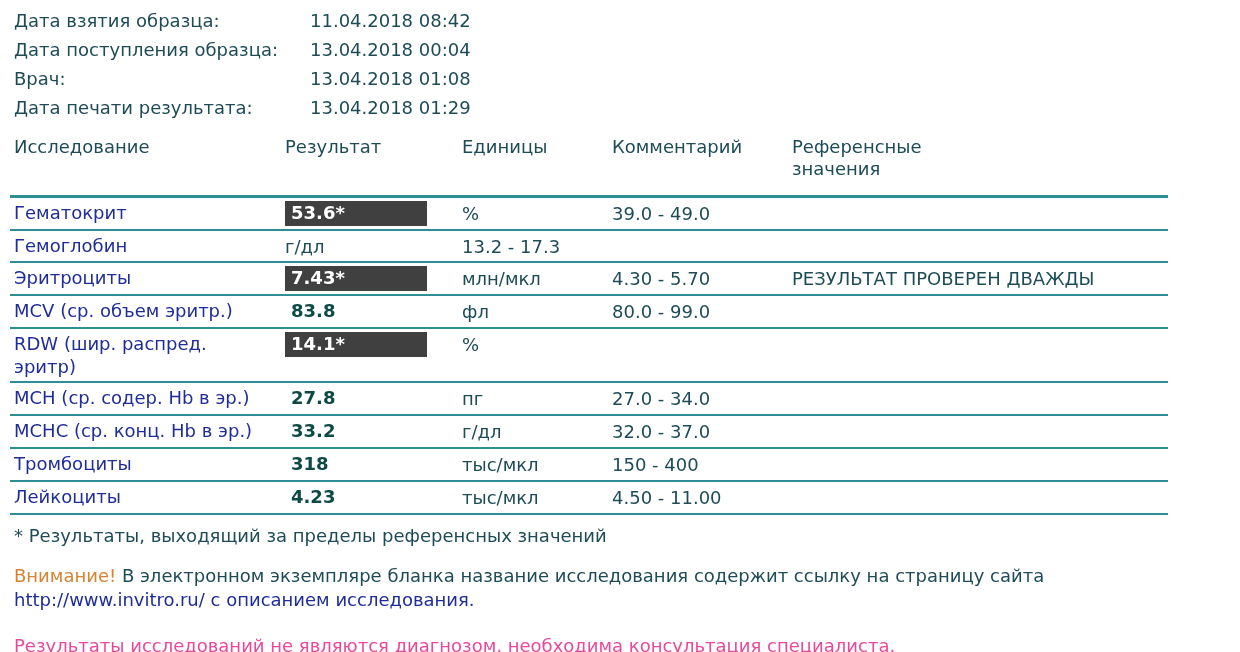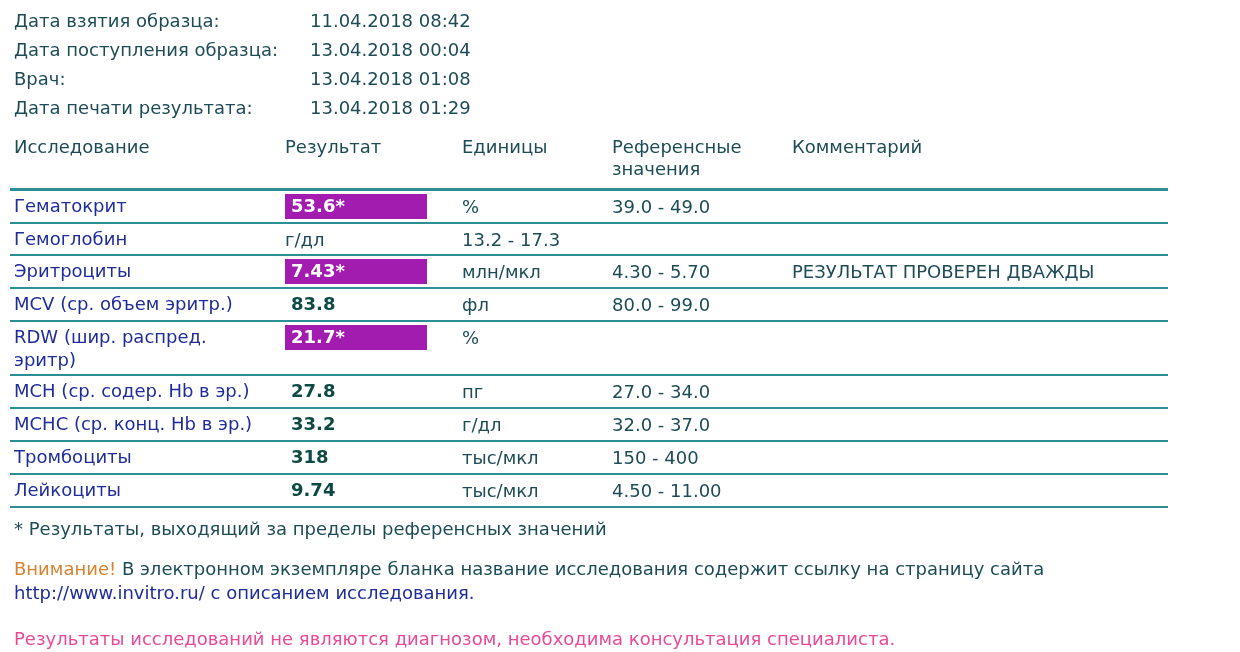--- a/index.html
+++ b/index.html
@@ -10,31 +10,31 @@
     -webkit-font-smoothing:antialiased;
   }
   
   .meta{padding:6px 0 0 14px;}
   .meta-row{display:flex;height:29px;line-height:29px;}
   .meta-label{width:296px;flex:none;}
   .meta-value{flex:1;}
   
   .lab-table{margin:12px 0 0 10px;width:1158px;}
   .tr{display:grid;grid-template-columns:275px 177px 150px 180px 1fr;align-items:start;}
-  .thead{border-bottom:3px solid #2b8f94;padding-bottom:8px;}
+  .thead{border-bottom:3px solid #2b8f94;padding-bottom:15px;}
   .th{line-height:22px;padding-top:2px;}
   .th-ref{max-width:150px;}
   .row{border-bottom:2px solid #2b8f94;padding:3px 0 3px;}
   .cell{line-height:23px;}
   .name-cell{padding-left:4px;padding-right:26px;color:#1f2d9a;cursor:pointer;}
   .result-box{
     display:inline-block;box-sizing:border-box;min-width:142px;
     padding:0 0 1px 6px;font-weight:bold;color:#0e4a44;line-height:24px;
   }
-  .result-box.flagged{background:#a21caf;color:#ffffff;}
+  .result-box.flagged{background:#404040;color:#ffffff;}
   .units-cell,.ref-cell,.comment-cell{padding-top:1px;}
   
   .footnote{margin:9px 0 0 14px;line-height:23px;}
   .notice{margin:17px 0 0 14px;line-height:24px;}
   .attention{color:#d9822f;}
   .notice-line2{color:#1f2d9a;}
   .notice-link{color:#1f2d9a;text-decoration:none;cursor:pointer;}
   .disclaimer{margin:22px 0 0 14px;line-height:24px;color:#ec4899;}
 </style>
 </head>
@@ -58,22 +58,22 @@
     <span class="meta-value">13.04.2018 01:29</span>
   </div>
 </div>
 
 <div class="lab-table">
 
   <div class="tr thead">
     <div class="th" style="padding-left:4px">Исследование</div>
     <div class="th">Результат</div>
     <div class="th">Единицы</div>
+    <div class="th">Комментарий</div>
     <div class="th th-ref">Референсные значения</div>
-    <div class="th">Комментарий</div>
   </div>
 
   <div class="tr row">
     <div class="cell name-cell">Гематокрит</div>
     <div class="cell"><span class="result-box flagged">53.6*</span></div>
     <div class="cell units-cell">%</div>
     <div class="cell ref-cell">39.0 - 49.0</div>
     <div class="cell comment-cell"></div>
   </div>
 
@@ -95,21 +95,21 @@
   <div class="tr row">
     <div class="cell name-cell">MCV (ср. объем эритр.)</div>
     <div class="cell"><span class="result-box">83.8</span></div>
     <div class="cell units-cell">фл</div>
     <div class="cell ref-cell">80.0 - 99.0</div>
     <div class="cell comment-cell"></div>
   </div>
 
   <div class="tr row">
     <div class="cell name-cell">RDW (шир. распред. эритр)</div>
-    <div class="cell"><span class="result-box flagged">21.7*</span></div>
+    <div class="cell"><span class="result-box flagged">14.1*</span></div>
     <div class="cell units-cell">%</div>
     <div class="cell comment-cell"></div>
   </div>
 
   <div class="tr row">
     <div class="cell name-cell">MCH (ср. содер. Hb в эр.)</div>
     <div class="cell"><span class="result-box">27.8</span></div>
     <div class="cell units-cell">пг</div>
     <div class="cell ref-cell">27.0 - 34.0</div>
     <div class="cell comment-cell"></div>
@@ -126,21 +126,21 @@
   <div class="tr row">
     <div class="cell name-cell">Тромбоциты</div>
     <div class="cell"><span class="result-box">318</span></div>
     <div class="cell units-cell">тыс/мкл</div>
     <div class="cell ref-cell">150 - 400</div>
     <div class="cell comment-cell"></div>
   </div>
 
   <div class="tr row">
     <div class="cell name-cell">Лейкоциты</div>
-    <div class="cell"><span class="result-box">9.74</span></div>
+    <div class="cell"><span class="result-box">4.23</span></div>
     <div class="cell units-cell">тыс/мкл</div>
     <div class="cell ref-cell">4.50 - 11.00</div>
     <div class="cell comment-cell"></div>
   </div>
 
 </div>
 
 <div class="footnote">* Результаты, выходящий за пределы референсных значений</div>
 
 <div class="notice">

